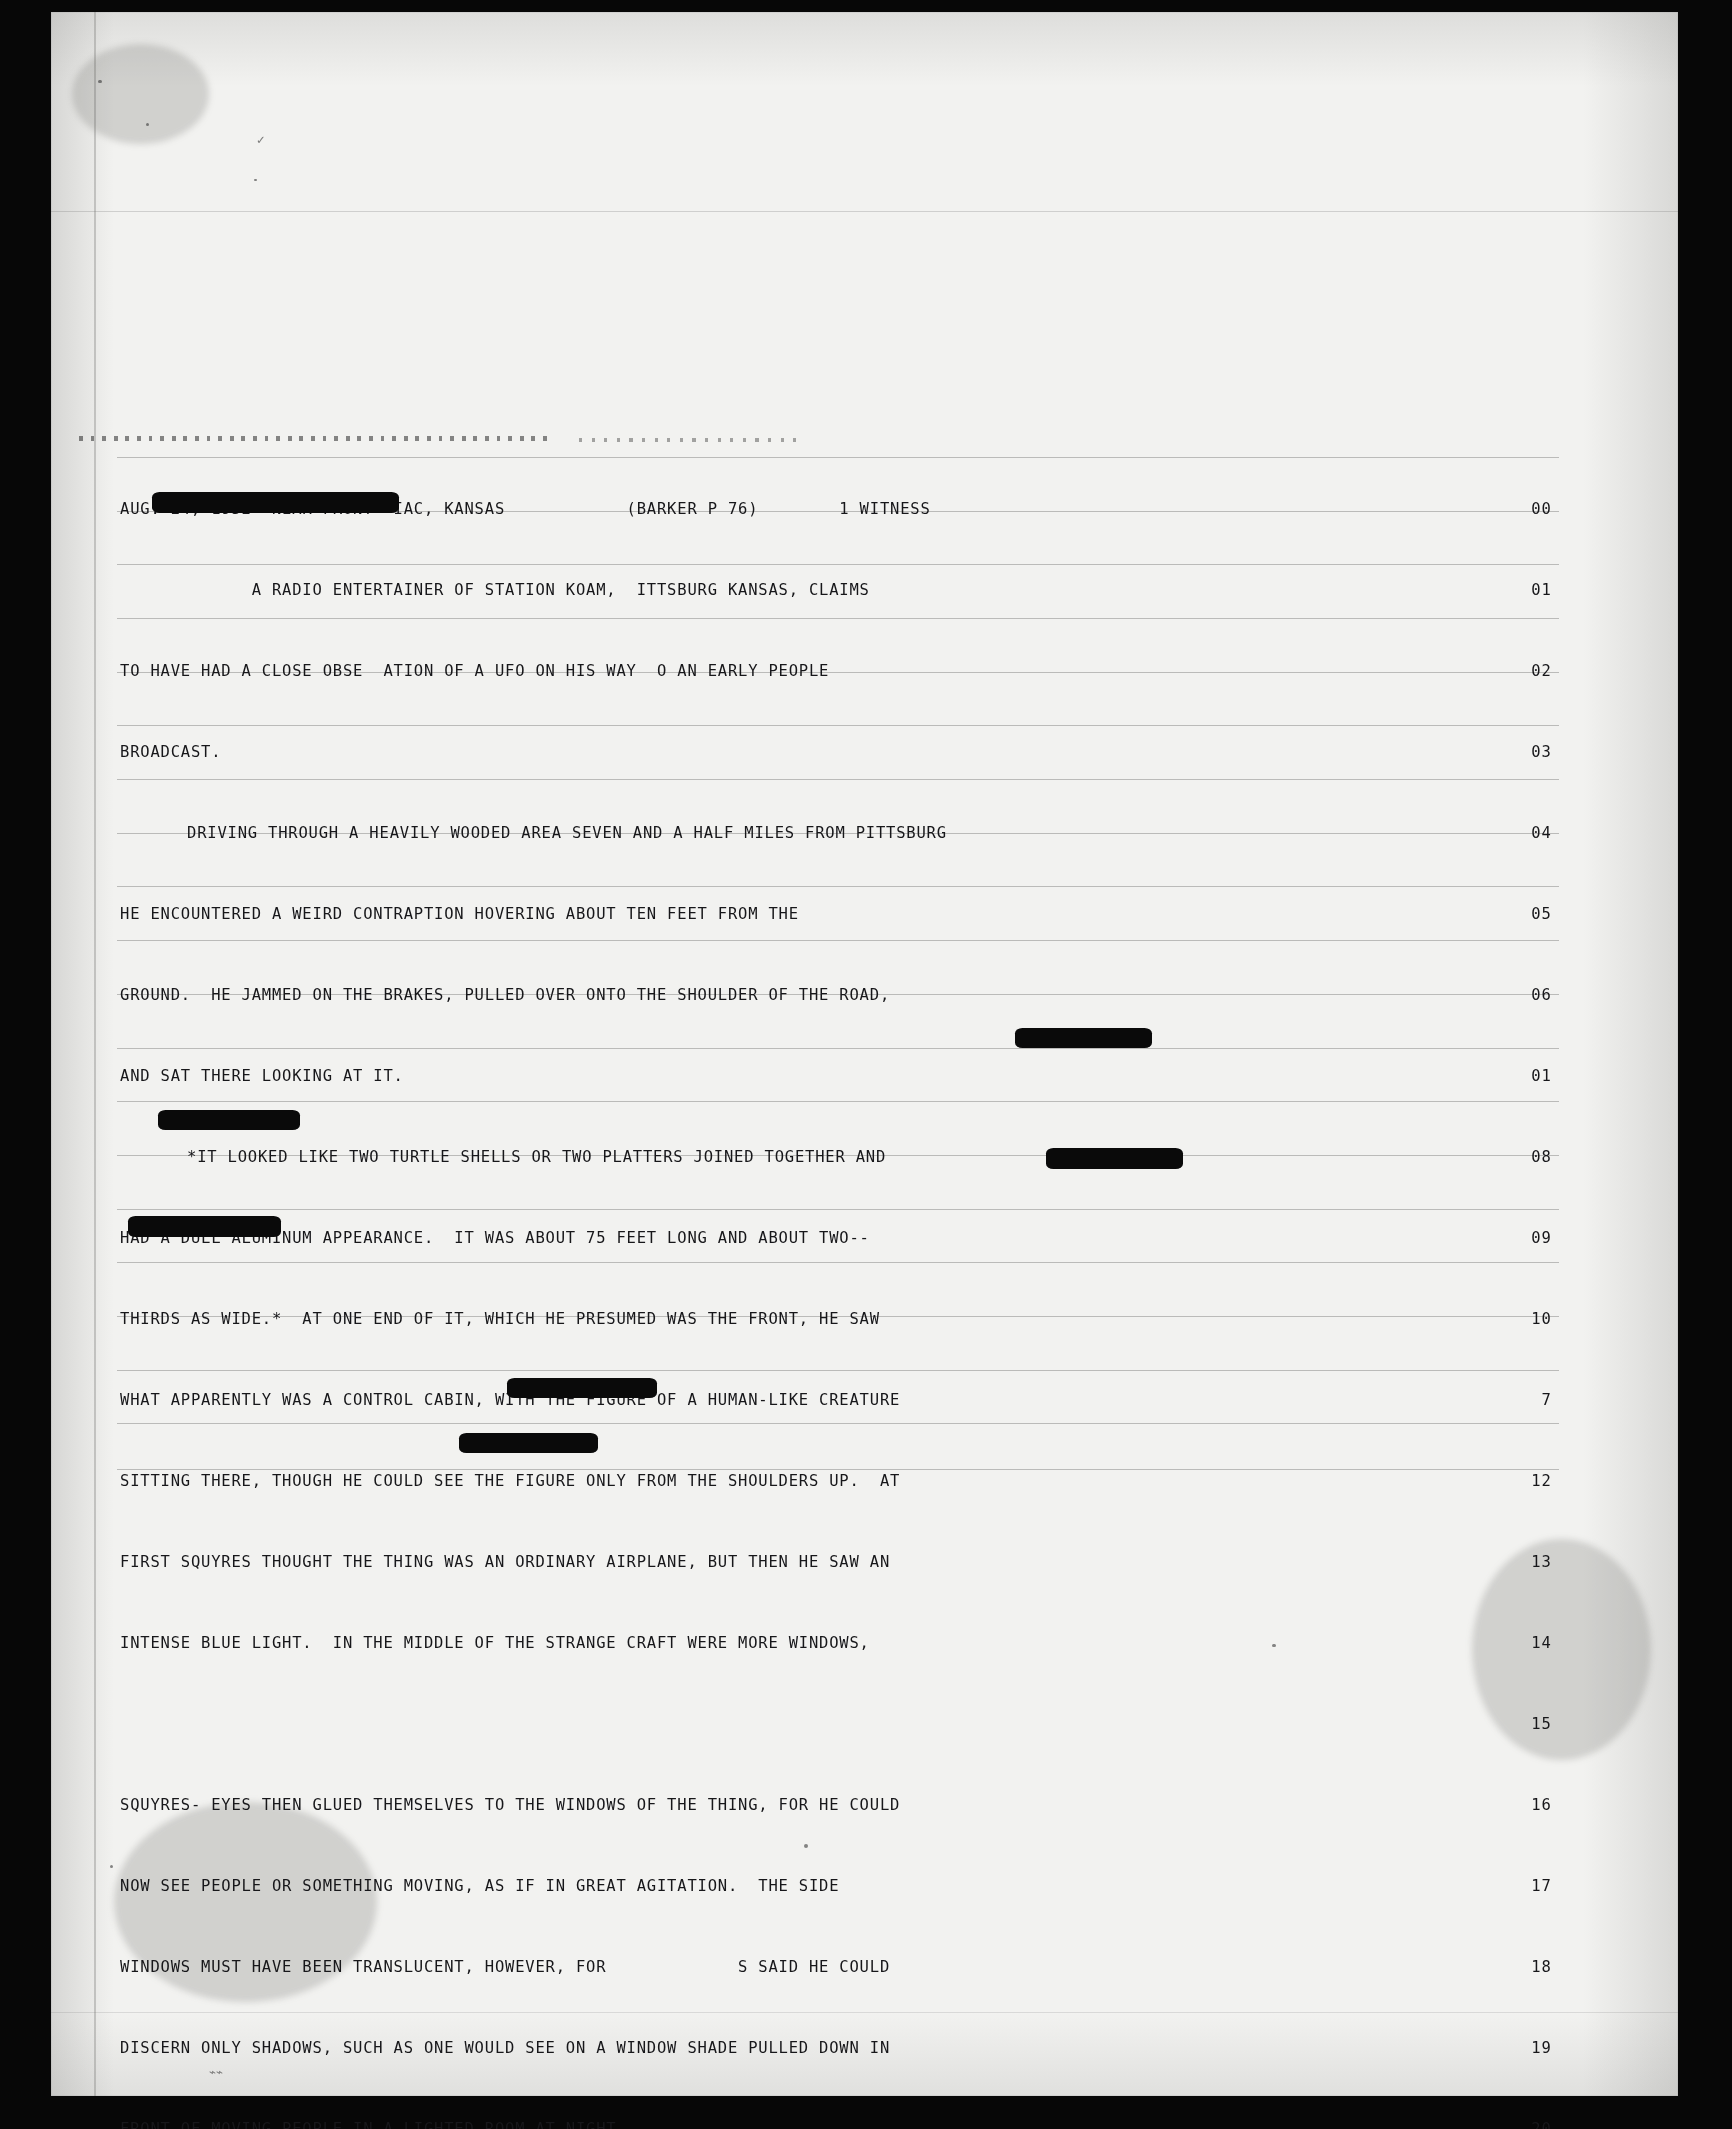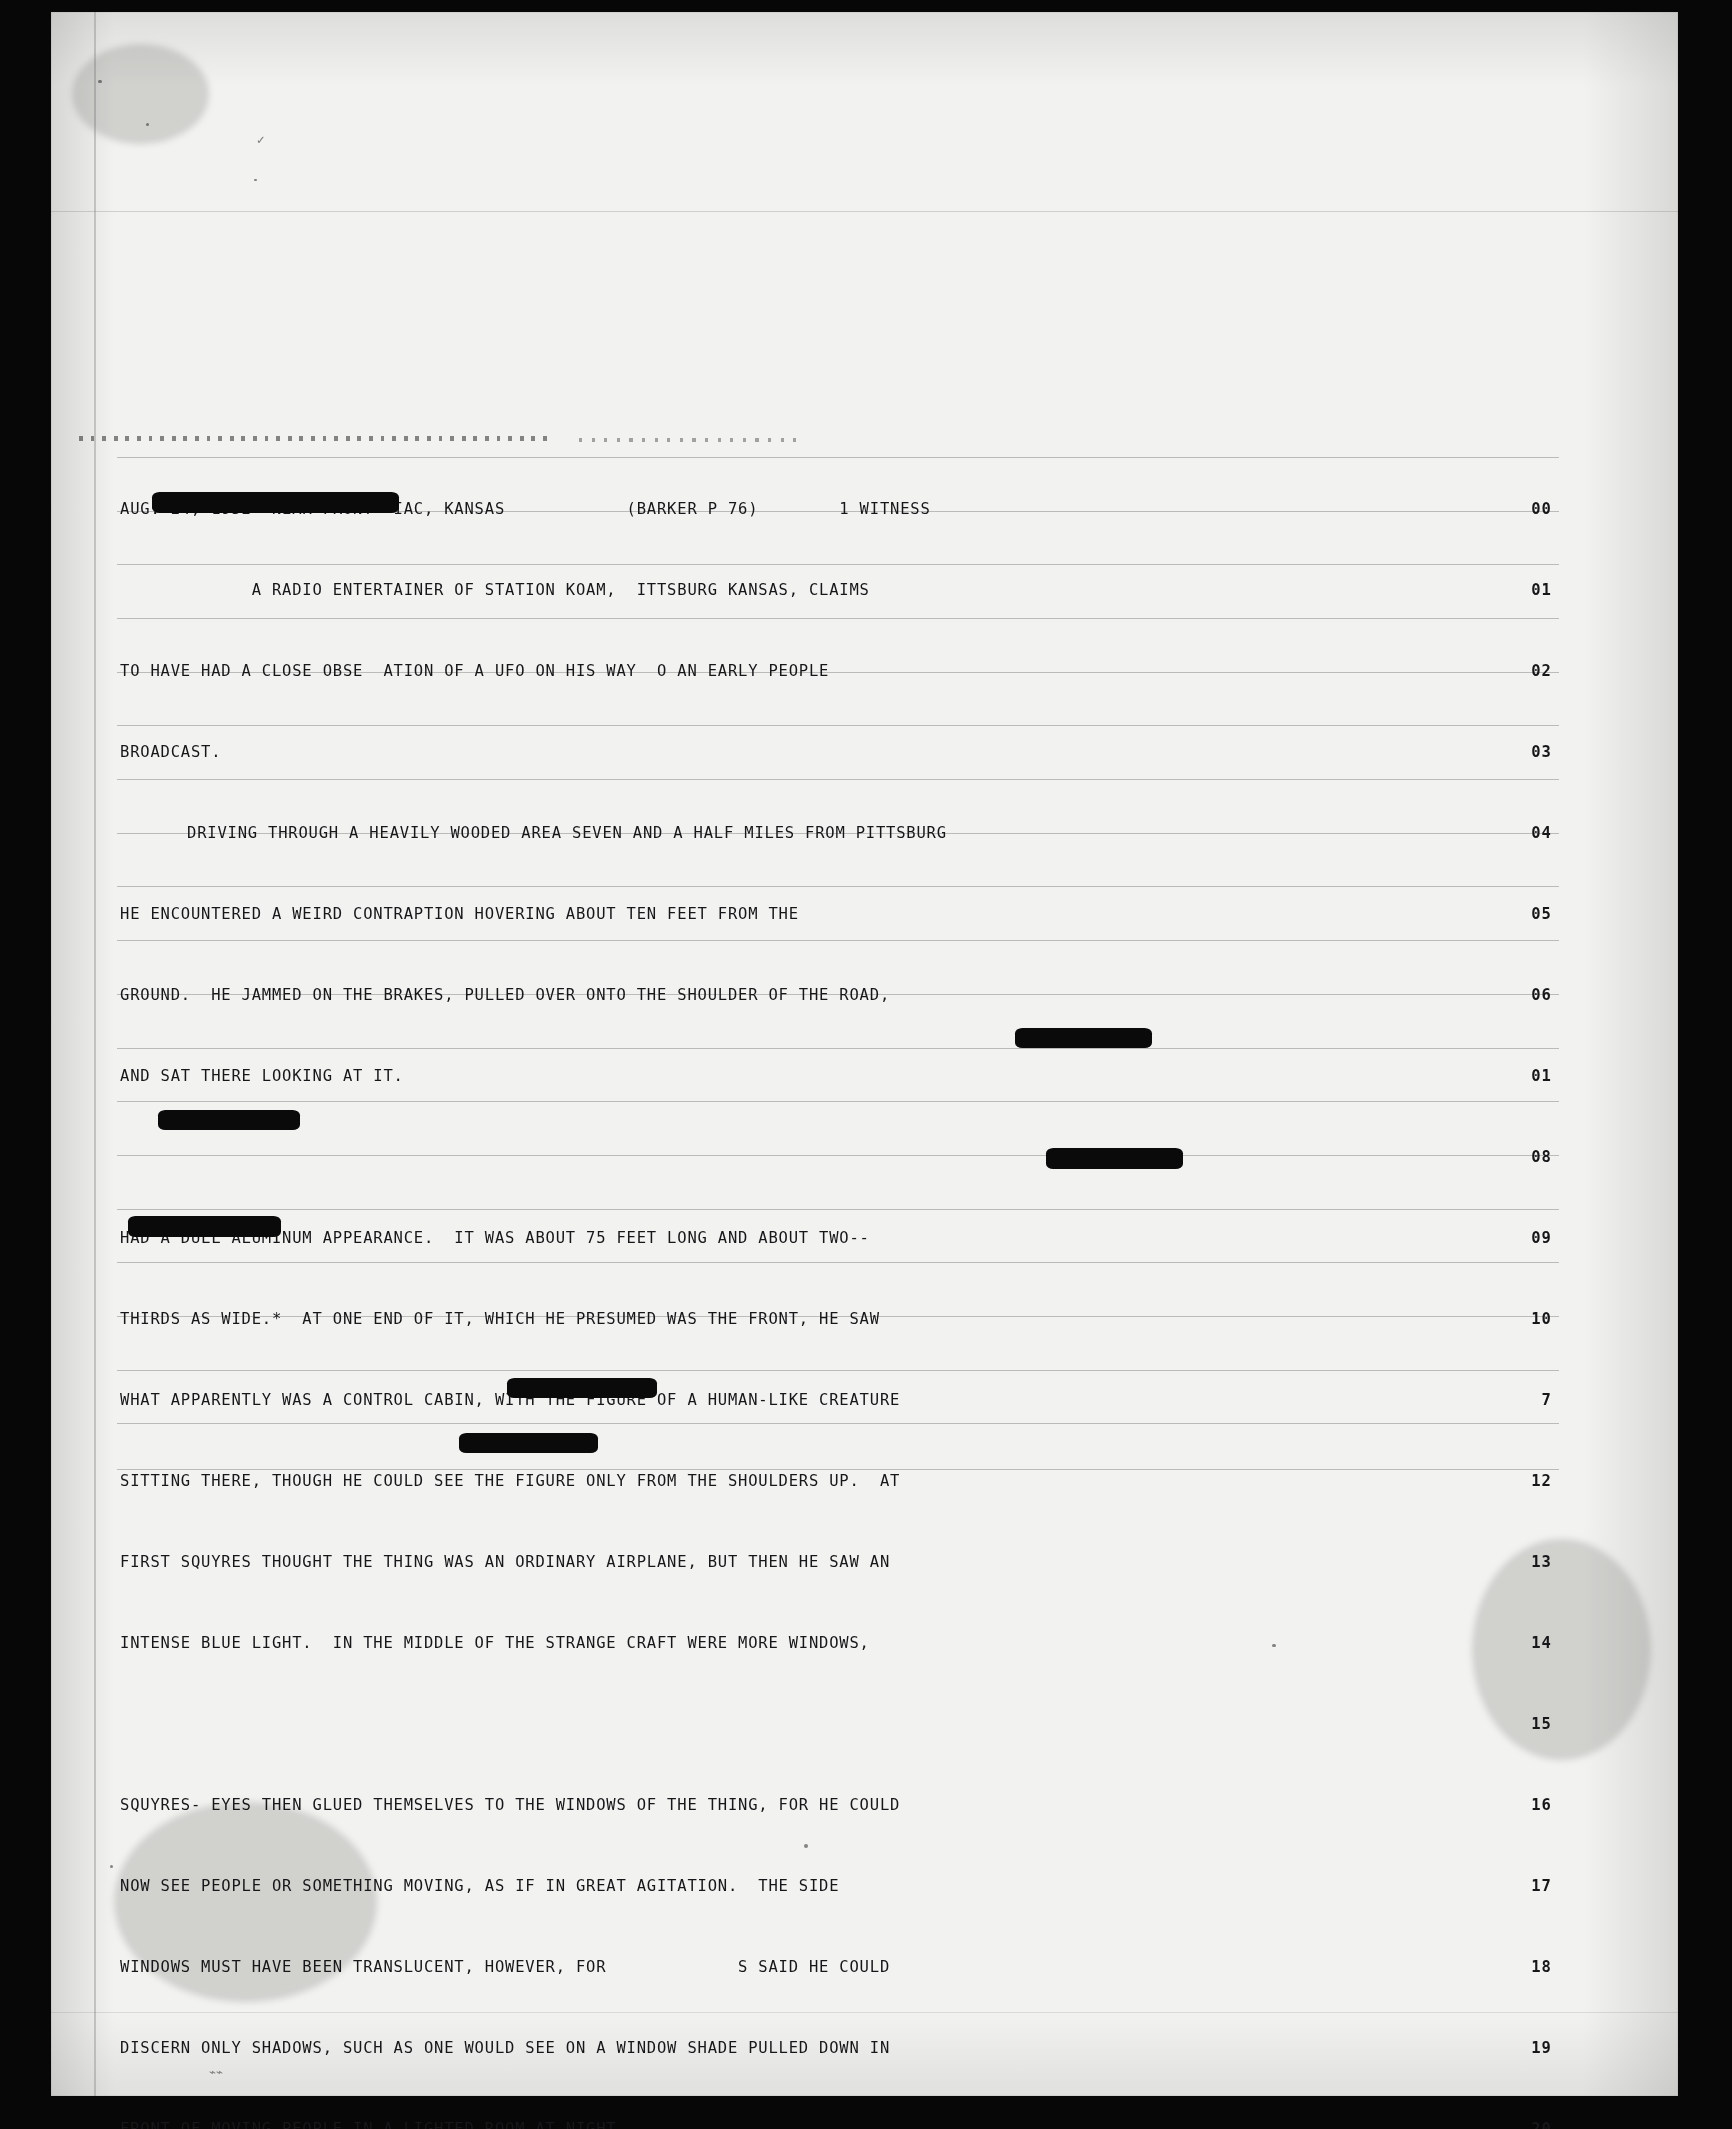--- a/index.html
+++ b/index.html
@@ -83,21 +83,20 @@
     position: absolute;
     left: 0;
     top: 0;
     white-space: pre;
   }
   .tline .num {
     position: absolute;
     right: 0;
     top: 0;
     letter-spacing: 1.1px;
-    font-weight: bold;
   }
   .indent1 .txt { left: 67px; }
 
   
   .rule {
     position: absolute;
     left: 117px;
     width: 1442px;
     height: 1.1px;
     background: rgba(60,60,60,0.30);
@@ -208,21 +207,21 @@
 
 <div id="typescript">
   <div class="tline"><span class="txt">AUG. 24, 1952  NEAR FRONT  IAC, KANSAS            (BARKER P 76)        1 WITNESS</span><span class="num">00</span></div>
   <div class="tline"><span class="txt">             A RADIO ENTERTAINER OF STATION KOAM,  ITTSBURG KANSAS, CLAIMS</span><span class="num">01</span></div>
   <div class="tline"><span class="txt">TO HAVE HAD A CLOSE OBSE  ATION OF A UFO ON HIS WAY  O AN EARLY PEOPLE</span><span class="num">02</span></div>
   <div class="tline"><span class="txt">BROADCAST.</span><span class="num">03</span></div>
   <div class="tline indent1"><span class="txt">DRIVING THROUGH A HEAVILY WOODED AREA SEVEN AND A HALF MILES FROM PITTSBURG</span><span class="num">04</span></div>
   <div class="tline"><span class="txt">HE ENCOUNTERED A WEIRD CONTRAPTION HOVERING ABOUT TEN FEET FROM THE</span><span class="num">05</span></div>
   <div class="tline"><span class="txt">GROUND.  HE JAMMED ON THE BRAKES, PULLED OVER ONTO THE SHOULDER OF THE ROAD,</span><span class="num">06</span></div>
   <div class="tline"><span class="txt">AND SAT THERE LOOKING AT IT.</span><span class="num">01</span></div>
-  <div class="tline indent1"><span class="num">08</span></div>
+  <div class="tline indent1"><span class="txt">*IT LOOKED LIKE TWO TURTLE SHELLS OR TWO PLATTERS JOINED TOGETHER AND</span><span class="num">08</span></div>
   <div class="tline"><span class="txt">HAD A DULL ALUMINUM APPEARANCE.  IT WAS ABOUT 75 FEET LONG AND ABOUT TWO--</span><span class="num">09</span></div>
   <div class="tline"><span class="txt">THIRDS AS WIDE.*  AT ONE END OF IT, WHICH HE PRESUMED WAS THE FRONT, HE SAW</span><span class="num">10</span></div>
   <div class="tline"><span class="txt">WHAT APPARENTLY WAS A CONTROL CABIN, WITH THE FIGURE OF A HUMAN-LIKE CREATURE</span><span class="num">7</span></div>
   <div class="tline"><span class="txt">SITTING THERE, THOUGH HE COULD SEE THE FIGURE ONLY FROM THE SHOULDERS UP.  AT</span><span class="num">12</span></div>
   <div class="tline"><span class="txt">FIRST SQUYRES THOUGHT THE THING WAS AN ORDINARY AIRPLANE, BUT THEN HE SAW AN</span><span class="num">13</span></div>
   <div class="tline"><span class="txt">INTENSE BLUE LIGHT.  IN THE MIDDLE OF THE STRANGE CRAFT WERE MORE WINDOWS,</span><span class="num">14</span></div>
   <div class="tline"><span class="num">15</span></div>
   <div class="tline"><span class="txt">SQUYRES- EYES THEN GLUED THEMSELVES TO THE WINDOWS OF THE THING, FOR HE COULD</span><span class="num">16</span></div>
   <div class="tline"><span class="txt">NOW SEE PEOPLE OR SOMETHING MOVING, AS IF IN GREAT AGITATION.  THE SIDE</span><span class="num">17</span></div>
   <div class="tline"><span class="txt">WINDOWS MUST HAVE BEEN TRANSLUCENT, HOWEVER, FOR             S SAID HE COULD</span><span class="num">18</span></div>

